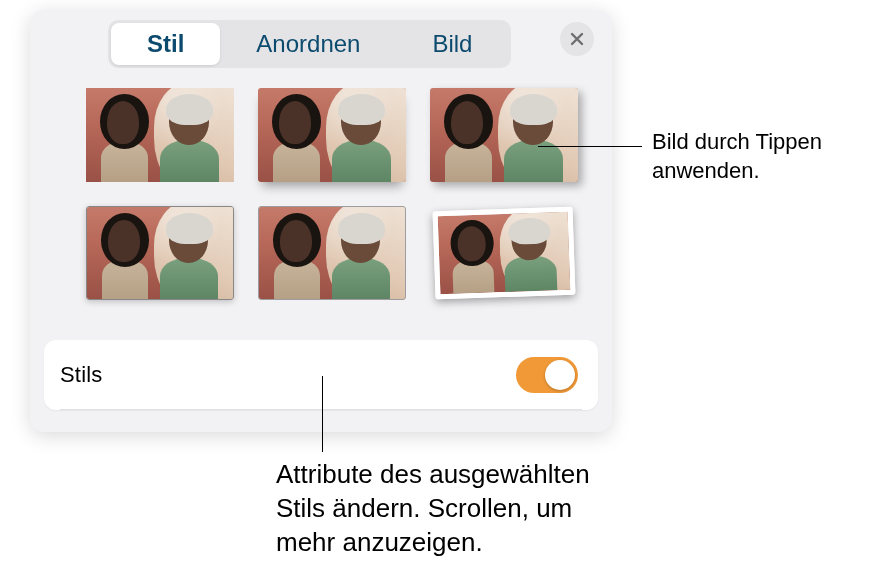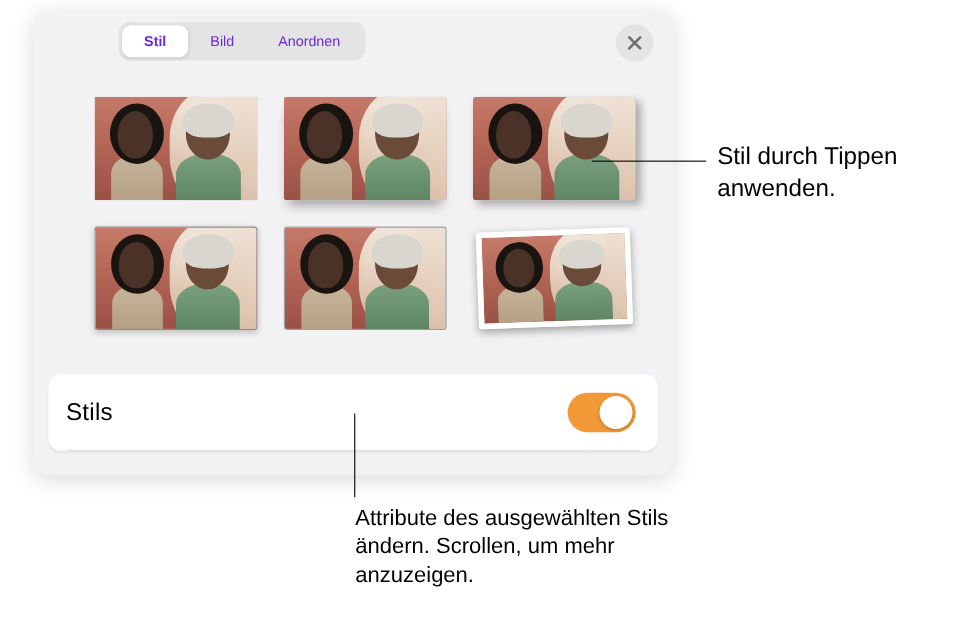--- a/index.html
+++ b/index.html
@@ -25,23 +25,23 @@
       position: absolute;
       left: 78px;
       top: 10px;
       display: flex;
       background: #e4e4e6;
       border-radius: 10px;
       padding: 3px;
       gap: 0;
     }
     .tab {
-      padding: 7px 20px;
-      font-size: 13px;
-      color: #6d28d9;
+      padding: 7px 36px;
+      font-size: 24px;
+      color: #0c4a6e;
       border-radius: 8px;
       cursor: pointer;
       text-align: center;
     }
     .tab.active {
       background: #fff;
       font-weight: 600;
       box-shadow: 0 1px 3px rgba(0,0,0,0.1);
     }
     .close-btn {
@@ -223,36 +223,35 @@
     }
     .callout-line-2 {
       position: absolute;
       left: 322px; top: 376px;
       width: 1px; height: 76px;
       background: #000;
     }
     .callout-text-2 {
       position: absolute;
       left: 276px; top: 458px;
-      font-size: 20px;
+      font-size: 26px;
       line-height: 1.3;
       color: #000;
       width: 320px;
-      margin-left: 47px;
     }
   </style>
 </head>
 <body>
 
 <div class="panel">
 
   <div class="tabbar">
     <div class="tab active">Stil</div>
+    <div class="tab">Anordnen</div>
     <div class="tab">Bild</div>
-    <div class="tab">Anordnen</div>
   </div>
 
   <div class="close-btn">
     <svg viewBox="0 0 14 14">
       <path d="M2 2 L12 12 M12 2 L2 12" stroke="#6e6e72" stroke-width="2.4" stroke-linecap="round" fill="none"></path>
     </svg>
   </div>
 
   <div class="thumb-grid">
     <div class="thumb style1">
@@ -357,16 +356,16 @@
     <span class="label">Stils</span>
     <div class="switch">
       <div class="knob"></div>
     </div>
     <div class="divider"></div>
   </div>
 
 </div>
 
 <div class="callout-line-1"></div>
-<div class="callout-text-1">Stil durch Tippen anwenden.</div>
+<div class="callout-text-1">Bild durch Tippen anwenden.</div>
 
 <div class="callout-line-2"></div>
 <div class="callout-text-2">Attribute des ausgewählten Stils ändern. Scrollen, um mehr anzuzeigen.</div>
 
 </body></html>

